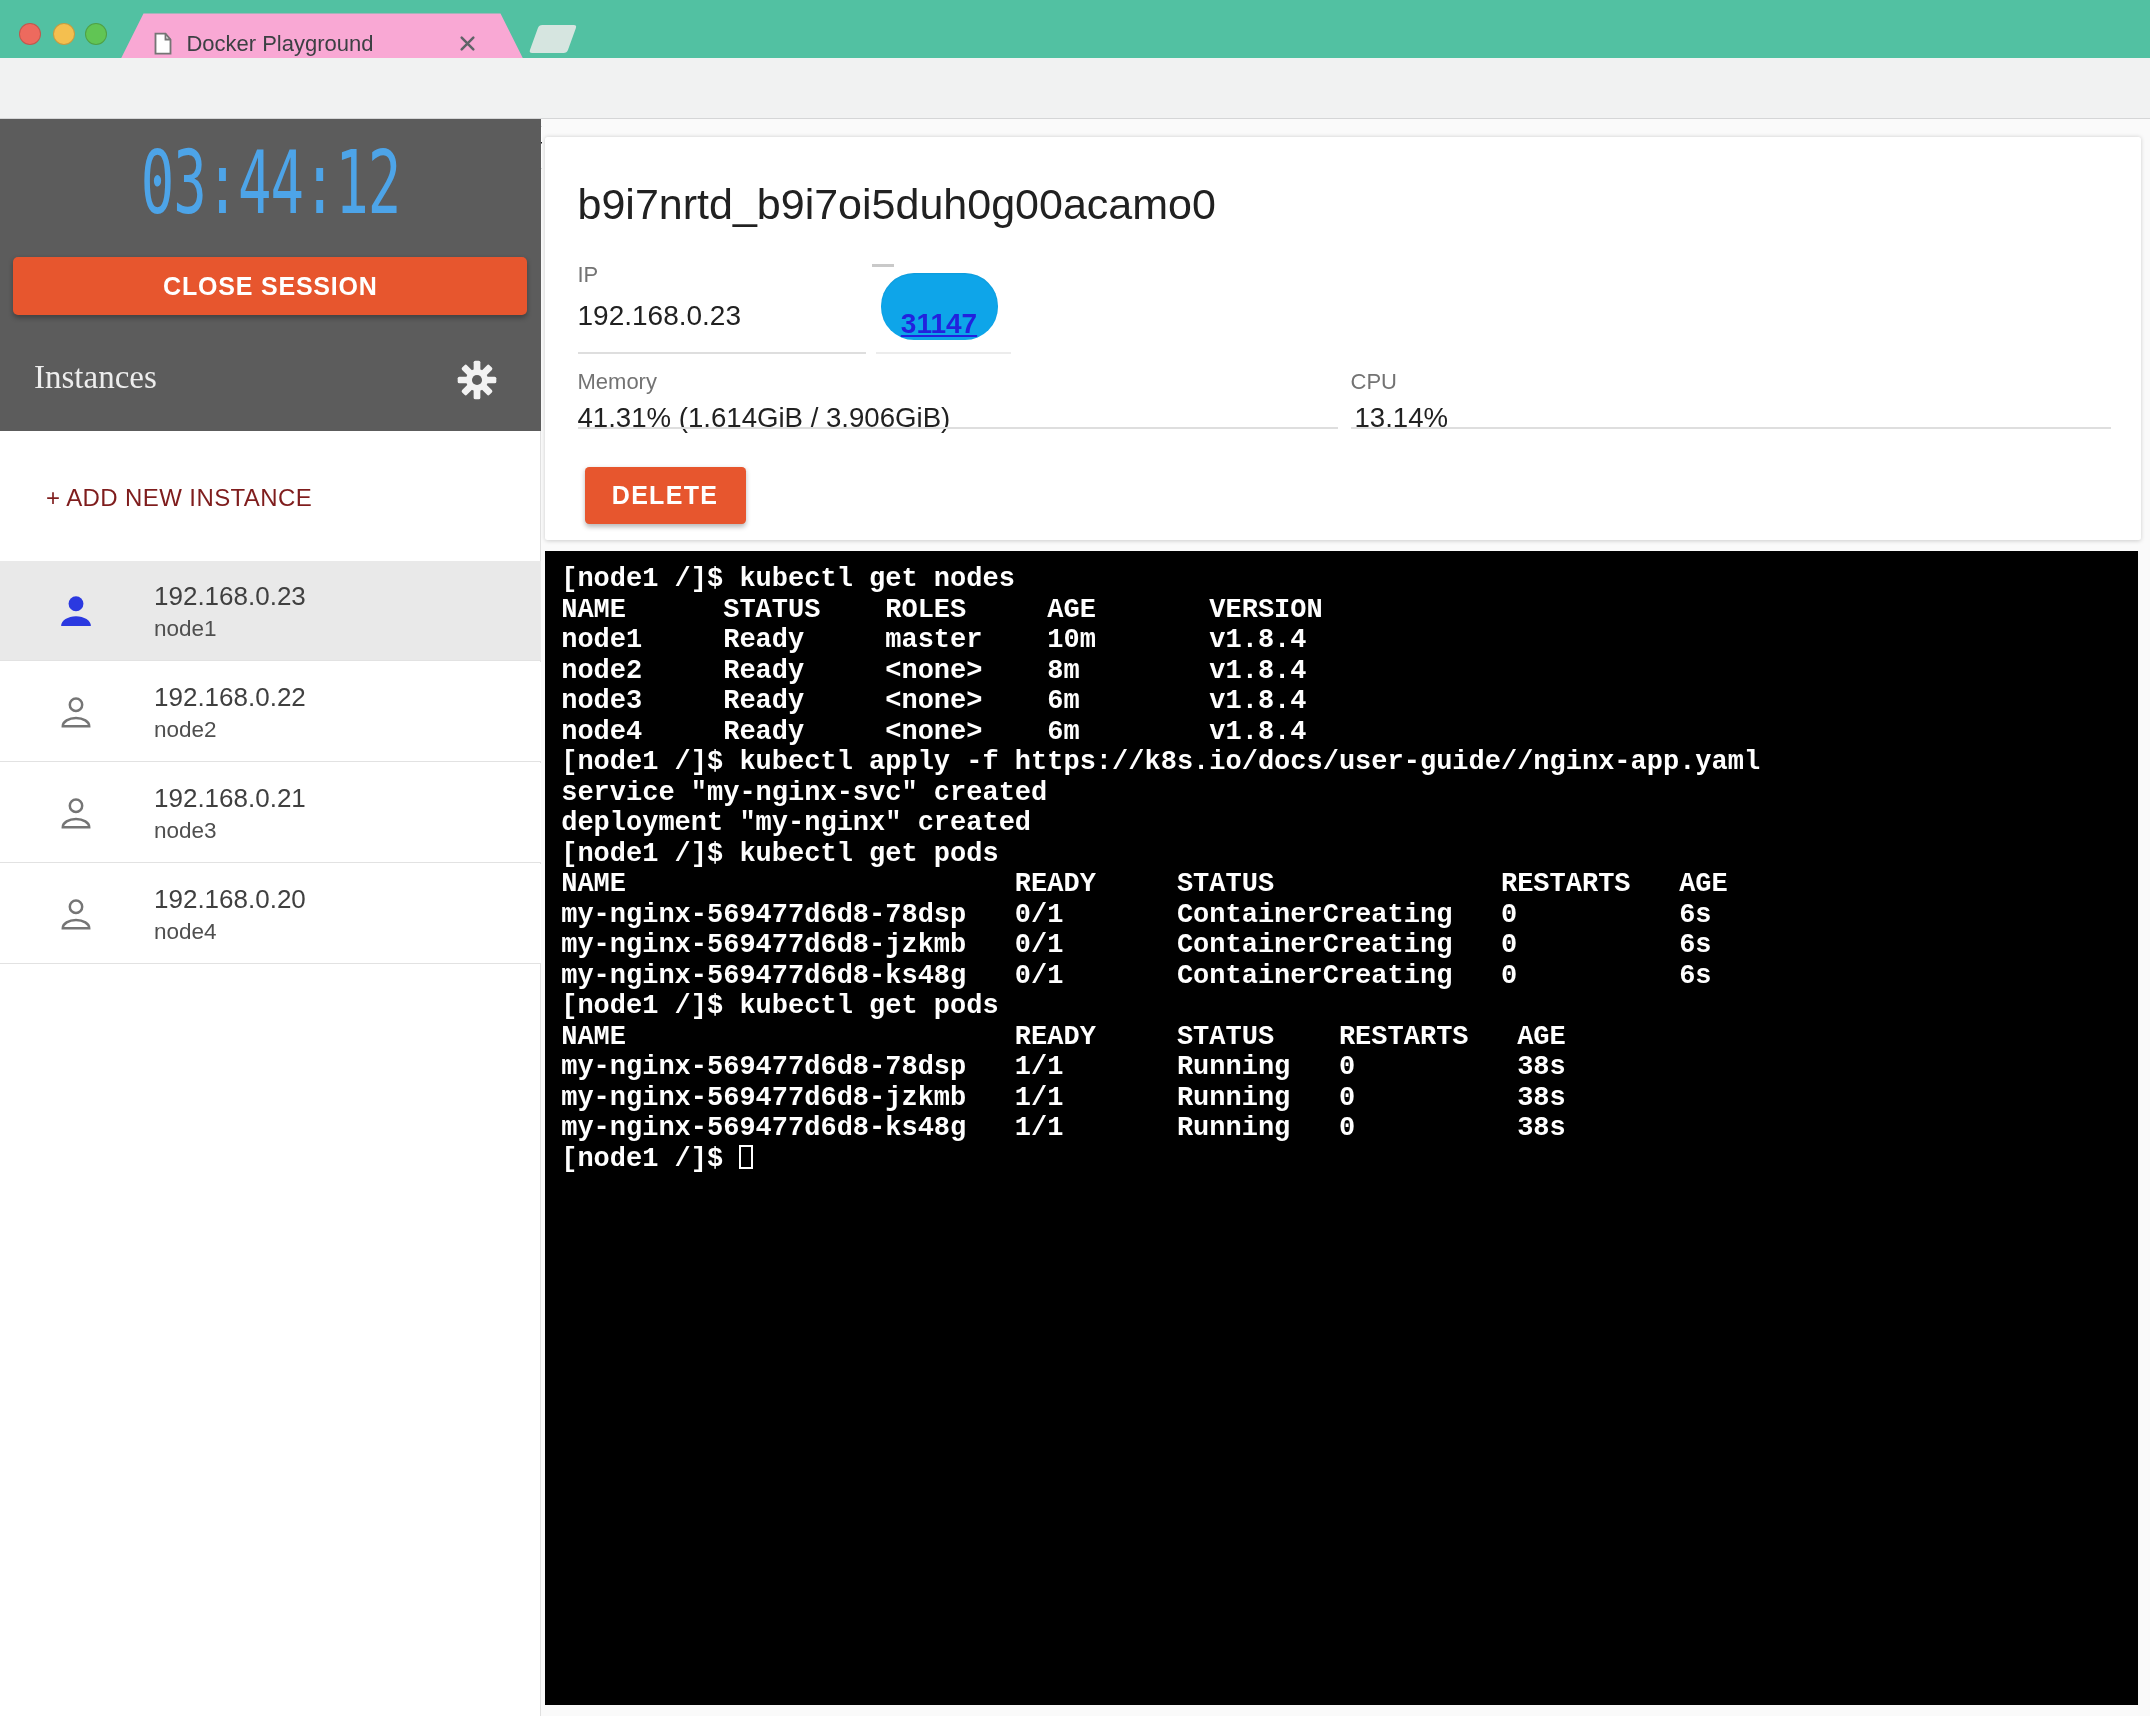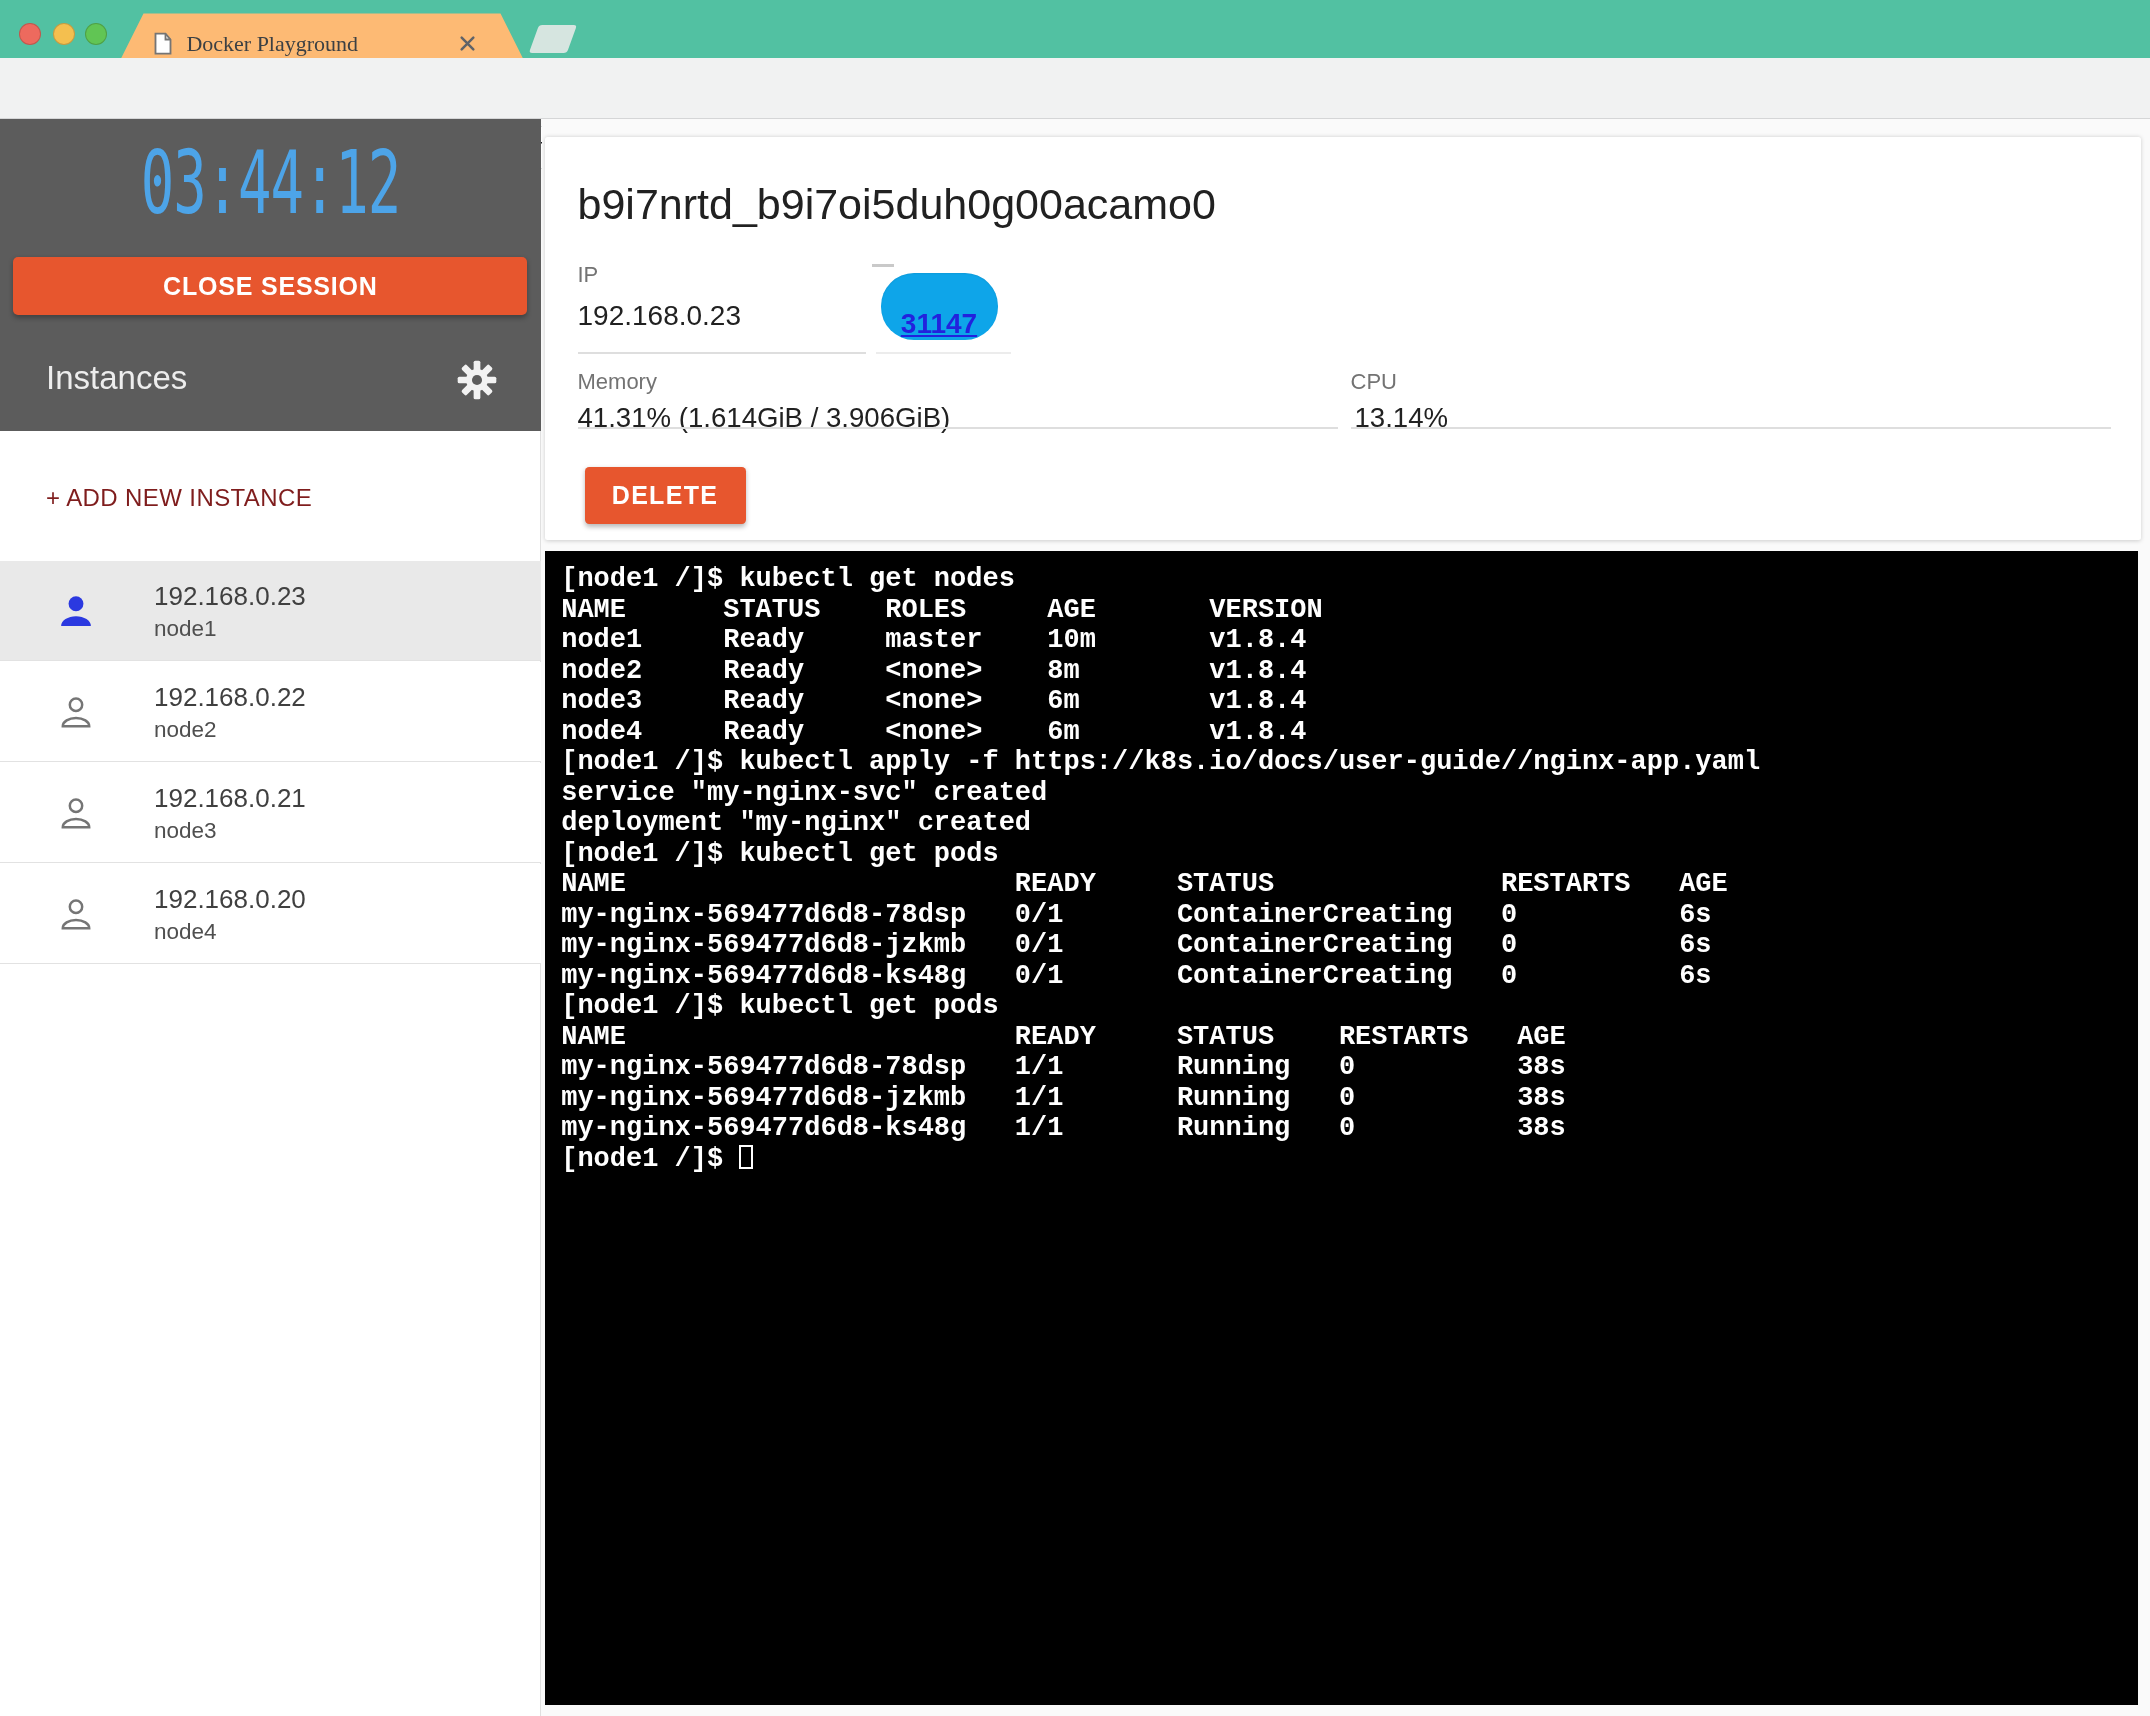--- a/index.html
+++ b/index.html
@@ -5,23 +5,23 @@
   * { margin:0; padding:0; box-sizing:border-box; }
   html,body { width:2151px; height:1717px; overflow:hidden; background:#fafafa;
               font-family:"Liberation Sans", sans-serif; }
 
   
   .titlebar { position:absolute; left:0; top:0; width:2151px; height:58px; background:#52c1a2; }
   .tl { position:absolute; top:23.4px; width:22px; height:22px; border-radius:50%; border:0.8px solid rgba(0,0,0,.18); }
   .tl.red { left:19px; background:#ed6a5e; }
   .tl.yellow { left:53px; background:#f4bf4f; }
   .tl.green { left:85px; background:#61c554; }
-  .tab { position:absolute; left:121px; top:13.4px; width:402px; height:45px; background:#fdba74;
+  .tab { position:absolute; left:121px; top:13.4px; width:402px; height:45px; background:#f9a8d4;
          clip-path:polygon(0 100%, 22.5px 0, calc(100% - 22.5px) 0, 100% 100%);
-         display:flex; align-items:center; padding:16px 43px 0 32px;font-family:Liberation Serif, serif; }
+         display:flex; align-items:center; padding:16px 43px 0 32px; }
   .tab-title { font-size:22px; color:#3c4043; white-space:nowrap; flex:1; margin-left:13.4px; }
   .tab-close { width:25px; height:25px; flex:0 0 auto; }
   .newtab { position:absolute; left:534px; top:25px; width:38px; height:27.6px; background:#d6e5e0;
             border-radius:3.3px; transform:skewX(-20deg); }
   .user-label { position:absolute; right:15px; top:20px; font-size:22.5px; color:#701a75;margin-top:44px; }
 
   
   .addressbar { position:absolute; left:0; top:58px; width:2151px; height:61px; background:#f1f2f2;
                 border-bottom:0.8px solid #d5d6d7; }
   .navbtn { position:absolute; top:72px; width:35px; height:35px; display:flex; align-items:center; justify-content:center; }
@@ -46,21 +46,21 @@
              border-right:0.8px solid #e0e0e0; }
   .sidebar-dark { position:absolute; left:0; top:0; width:541px; height:312px; background:#5c5c5c; }
   .timer { position:absolute; left:0; top:13.4px; width:541px; text-align:center;
            font-family:"DejaVu Sans Mono", monospace; font-size:87px; color:#4da4e8;
            transform:scaleX(.64); letter-spacing:-1.7px; }
   .close-session { position:absolute; left:13.4px; top:138px; width:514px; height:58px; background:#e7562e;
                    border:none; border-radius:5px; color:#fff; font-size:25px; font-weight:bold;
                    letter-spacing:0.8px; font-family:"Liberation Sans",sans-serif;
                    box-shadow:0 2.5px 5.8px rgba(0,0,0,.30); }
   .instances-row { position:absolute; left:0; top:235px; width:541px; height:53px; }
-  .instances-title { position:absolute; left:46px; top:5px; font-size:33px; color:#ededed; }
+  .instances-title { position:absolute; left:34px; top:5px; font-size:33px; color:#ededed;font-family:Liberation Serif, serif; }
   .gear { position:absolute; right:43px; top:5px; width:42px; height:42px; }
   .add-new { position:absolute; left:46px; top:365px; font-size:24px; color:#7f1d1d; letter-spacing:0.4px; }
   .inst-row { position:absolute; left:0; width:541px; height:100px; border-bottom:0.8px solid #e2e2e2;
               background:#fff; }
   .inst-row.selected { background:#e9e9e9; }
   .inst-icon { position:absolute; left:57px; top:32px; width:38px; height:38px; }
   .inst-ip { position:absolute; left:154px; top:20px; font-size:26px; color:#404040; }
   .inst-node { position:absolute; left:154px; top:55px; font-size:22.5px; color:#4f4f4f; }
 
   

